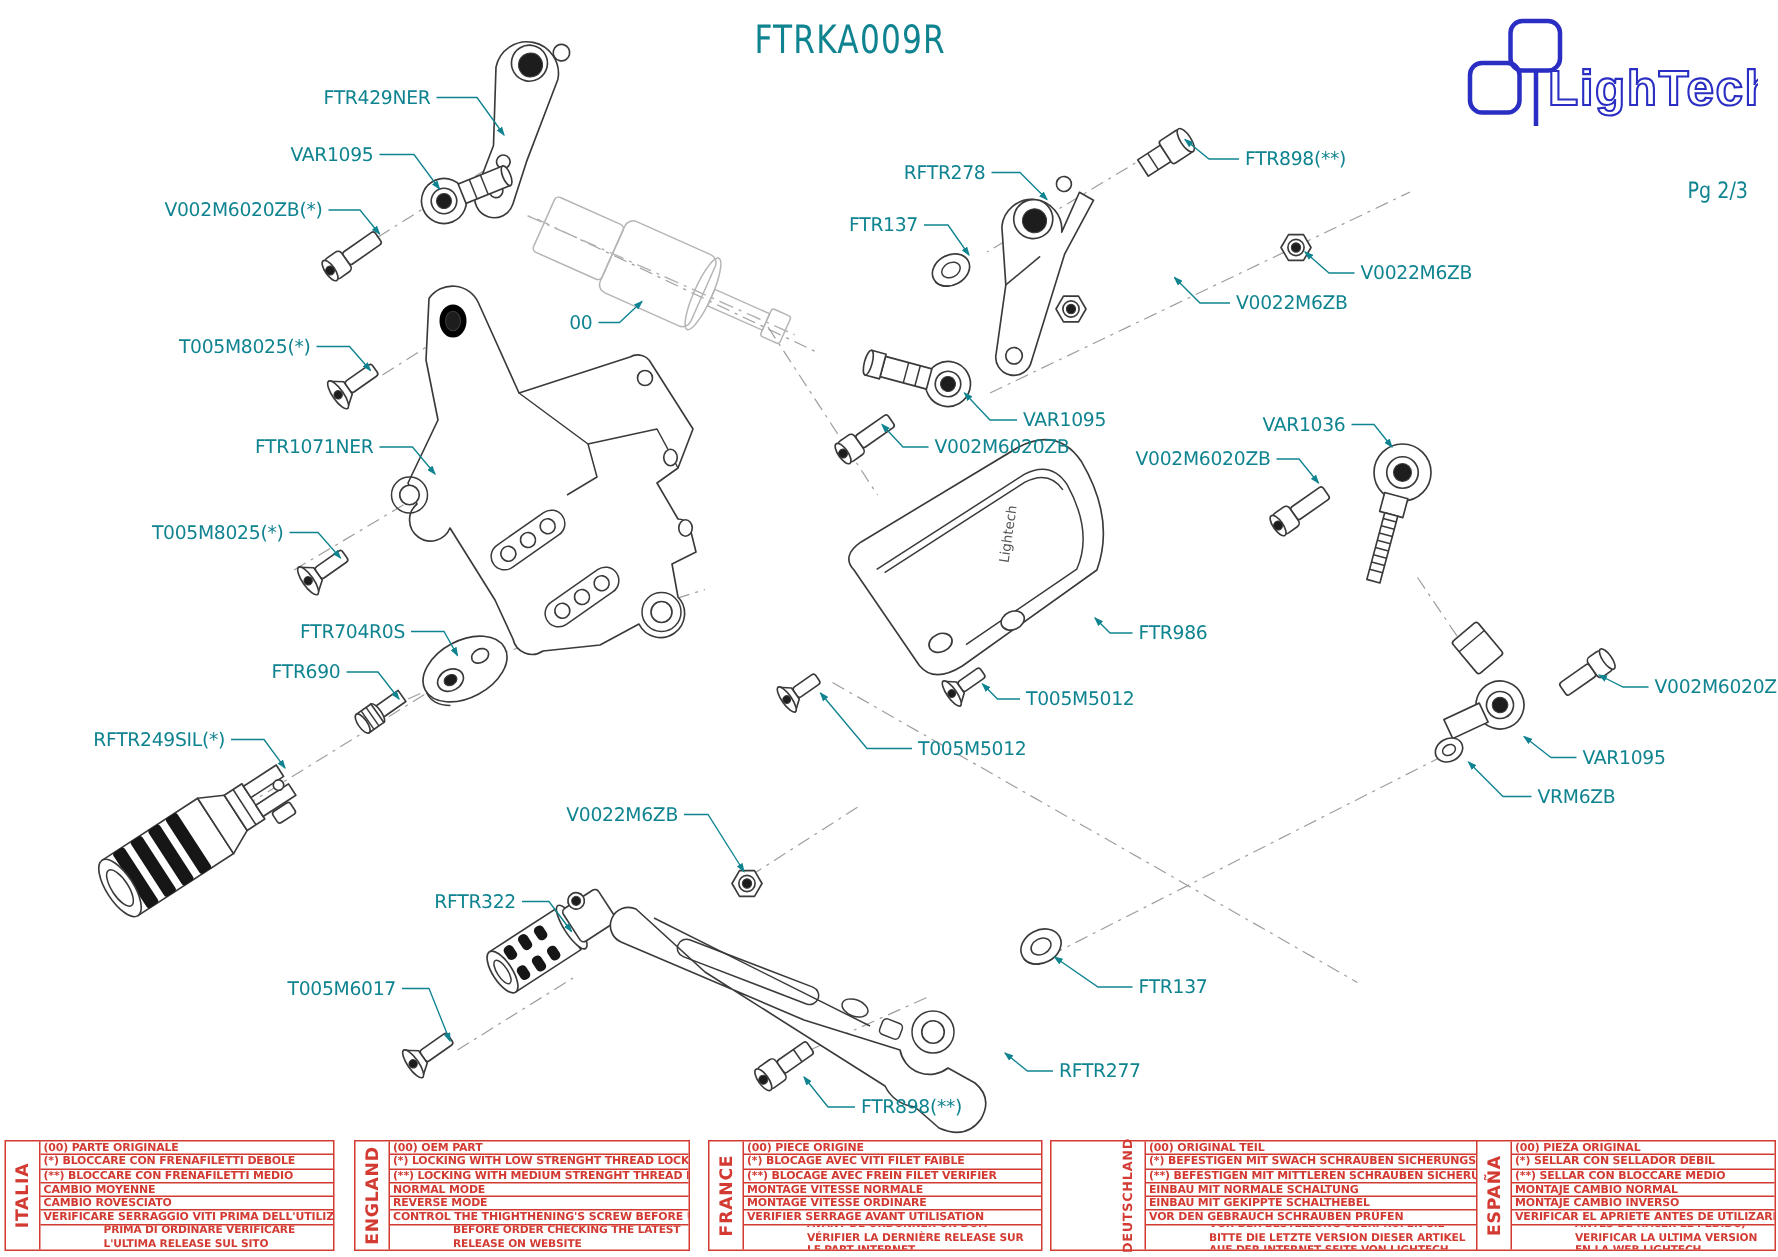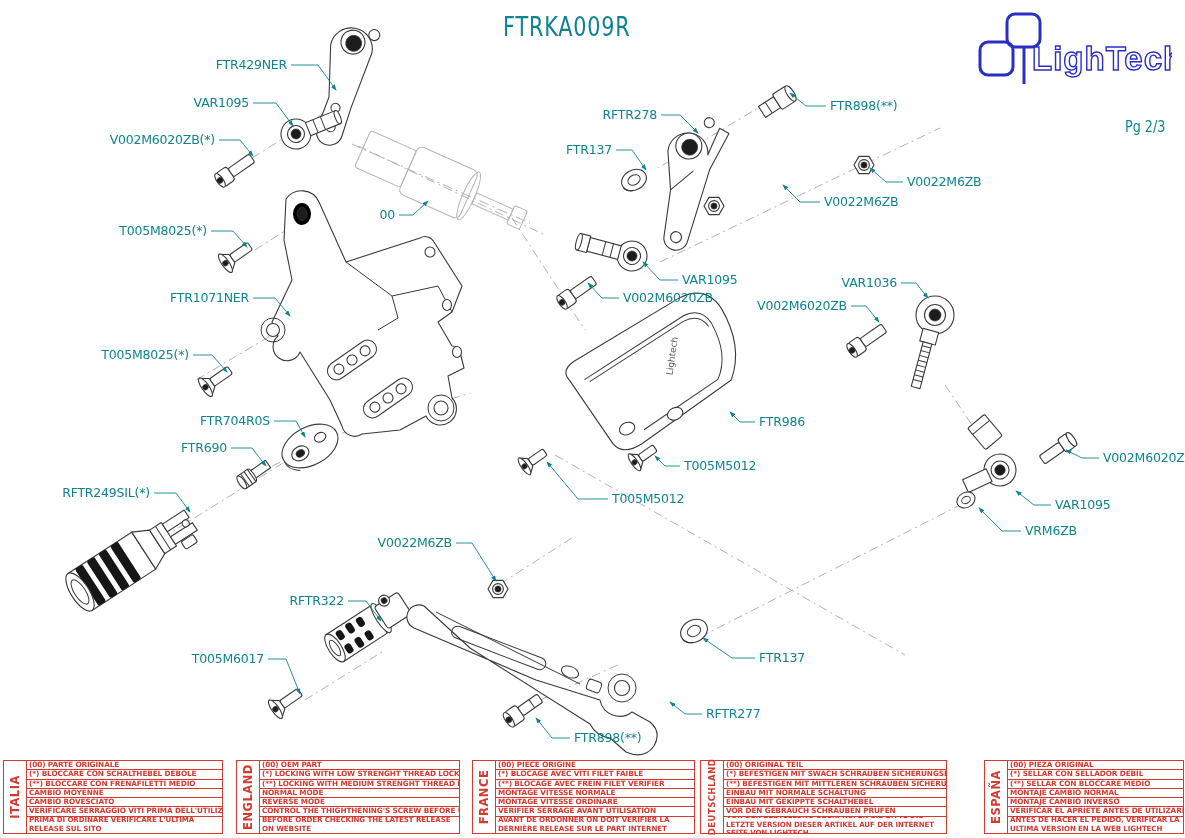--- a/index.html
+++ b/index.html
@@ -23,23 +23,23 @@
   .tables{position:absolute;left:0;top:760px;width:1185px;height:78px;}
   .tbl{position:absolute;top:0;height:72px;border:1px solid #d23a32;display:flex;background:#fff;}
   .tbl .lang{width:22px;border-right:1px solid #d23a32;display:flex;align-items:center;justify-content:center;}
   .tbl .lang span{transform:rotate(-90deg);white-space:nowrap;color:#d23a32;font-size:11.5px;
         font-weight:bold;letter-spacing:.5px;}
   .tbl.de .lang span{font-size:8.5px;}
   .tbl .rows{flex:1;display:flex;flex-direction:column;min-width:0;}
   .tbl .row{border-bottom:1px solid #d23a32;font-size:7.3px;color:#d23a32;padding:0 2px;
         line-height:8.3px;height:8.3px;white-space:nowrap;overflow:hidden;font-weight:bold;letter-spacing:-.1px;}
   .tbl .row.last{border-bottom:none;flex:1;white-space:normal;line-height:8.5px;
-        display:flex;align-items:center;font-size:7.1px;}
+        display:flex;align-items:center;font-size:7.1px;margin-left:40px;}
   #t-it{left:3px;width:218px;} #t-en{left:236px;width:222px;} #t-fr{left:472px;width:221px;}
-  #t-de{left:700px;width:245px;} #t-es{left:984px;width:198px;}
+  #t-de{left:700px;width:245px;padding-left:40px;} #t-es{left:984px;width:198px;}
 </style>
 </head>
 <body>
 
 <div class="page">
 
   <svg class="diag" width="1185" height="760" viewBox="0 0 1185 760">
     <defs>
       <marker id="arw" markerWidth="7" markerHeight="5" refX="6" refY="2.5" orient="auto">
         <path d="M0,0 L7,2.5 L0,5 Z" fill="#0f8490"></path>
@@ -430,21 +430,21 @@
   </div>
 
   <div class="tables">
 
     <div class="tbl" id="t-it">
       <div class="lang">
           <span>ITALIA</span>
         </div>
       <div class="rows">
         <div class="row">(00) PARTE ORIGINALE</div>
-        <div class="row">(*)   BLOCCARE CON SCHALTHEBEL DEBOLE</div>
+        <div class="row">(*)   BLOCCARE CON FRENAFILETTI DEBOLE</div>
         <div class="row">(**)  BLOCCARE CON FRENAFILETTI MEDIO</div>
         <div class="row">CAMBIO MOYENNE</div>
         <div class="row">CAMBIO ROVESCIATO</div>
         <div class="row">VERIFICARE SERRAGGIO VITI PRIMA DELL'UTILIZZO</div>
         <div class="row last">PRIMA DI ORDINARE VERIFICARE L'ULTIMA RELEASE SUL SITO</div>
       </div>
     </div>
 
     <div class="tbl" id="t-en">
       <div class="lang">

